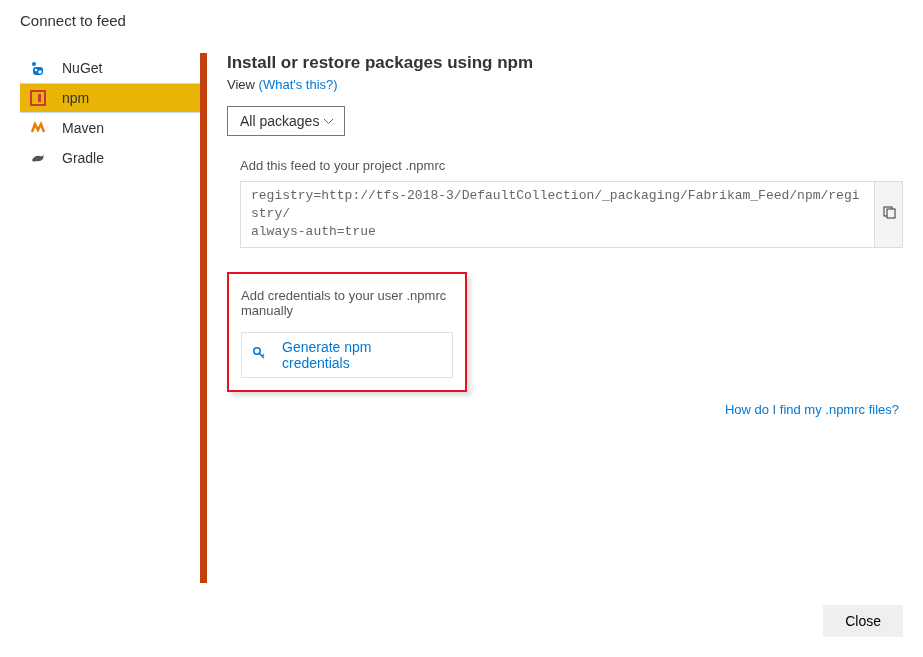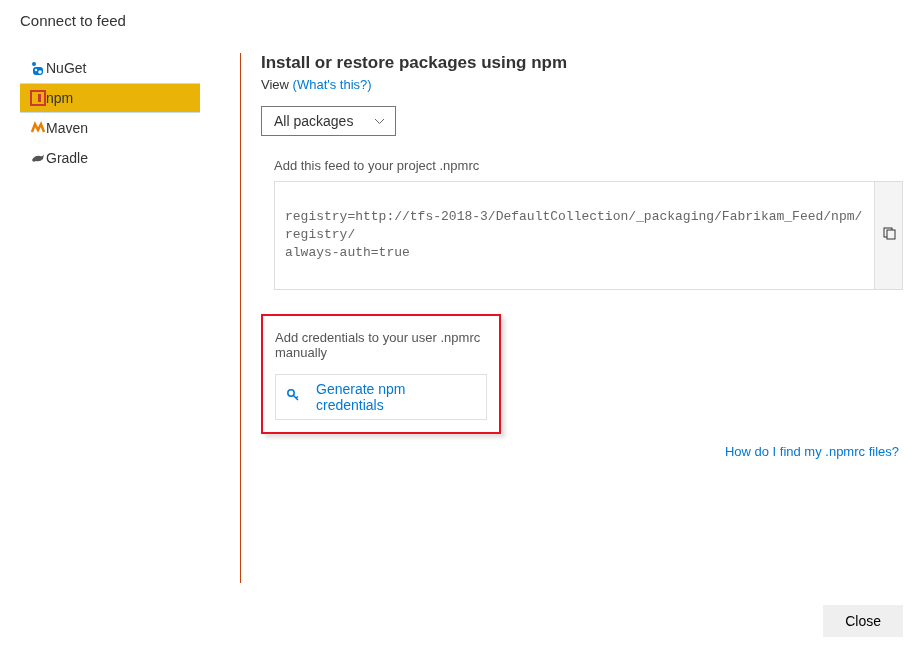--- a/index.html
+++ b/index.html
@@ -29,42 +29,41 @@
     .sidebar {
       width: 180px;
       flex-shrink: 0;
     }
     .sidebar-item {
       display: flex;
       align-items: center;
       padding: 6px 10px;
       cursor: pointer;
       font-size: 14px;
-      gap: 0;
+      gap: 16px;
       border-top: 1px solid transparent;
       border-bottom: 1px solid transparent;
     }
     .sidebar-item.selected {
       background: #eab308;
       border-top: 1px solid #c7d9ec;
       border-bottom: 1px solid #c7d9ec;
     }
     .sidebar-icon {
       width: 16px;
       height: 16px;
       display: flex;
       align-items: center;
       justify-content: center;
     }
     .content {
       flex: 1;
-      border-left: 1px solid #c2410c;
+      border-left: 7px solid #c2410c;
       padding-left: 20px;
       height: 530px;
-      margin-left: 40px;
     }
     .content-heading {
       font-size: 17px;
       font-weight: 600;
       color: #333;
       margin-bottom: 4px;
     }
     .view-row {
       font-size: 13px;
       color: #333;
@@ -74,21 +73,21 @@
       color: #0078d4;
       cursor: pointer;
       text-align: right;
     }
     .dropdown {
       display: inline-flex;
       align-items: center;
       justify-content: space-between;
       border: 1px solid #767676;
       padding: 6px 10px 6px 12px;
-      width: 135px;
+      width: 118px;
       font-size: 14px;
       cursor: pointer;
       margin-bottom: 22px;
     }
     .chevron {
       font-size: 10px;
       color: #666;
     }
     .instruction-text {
       font-size: 13px;
@@ -98,21 +97,21 @@
     }
     .code-block-container {
       display: flex;
       margin-left: 13px;
       margin-bottom: 24px;
     }
     .code-block {
       flex: 1;
       background: #fff;
       border: 1px solid #ddd;
-      padding: 26px 10px;
+      padding: 5px 10px;
       font-family: "Consolas", "Courier New", monospace;
       font-size: 13px;
       color: #666;
       line-height: 1.4;
       white-space: pre-wrap;
       word-break: break-all;
     }
     .copy-button {
       width: 28px;
       background: #f4f4f4;

